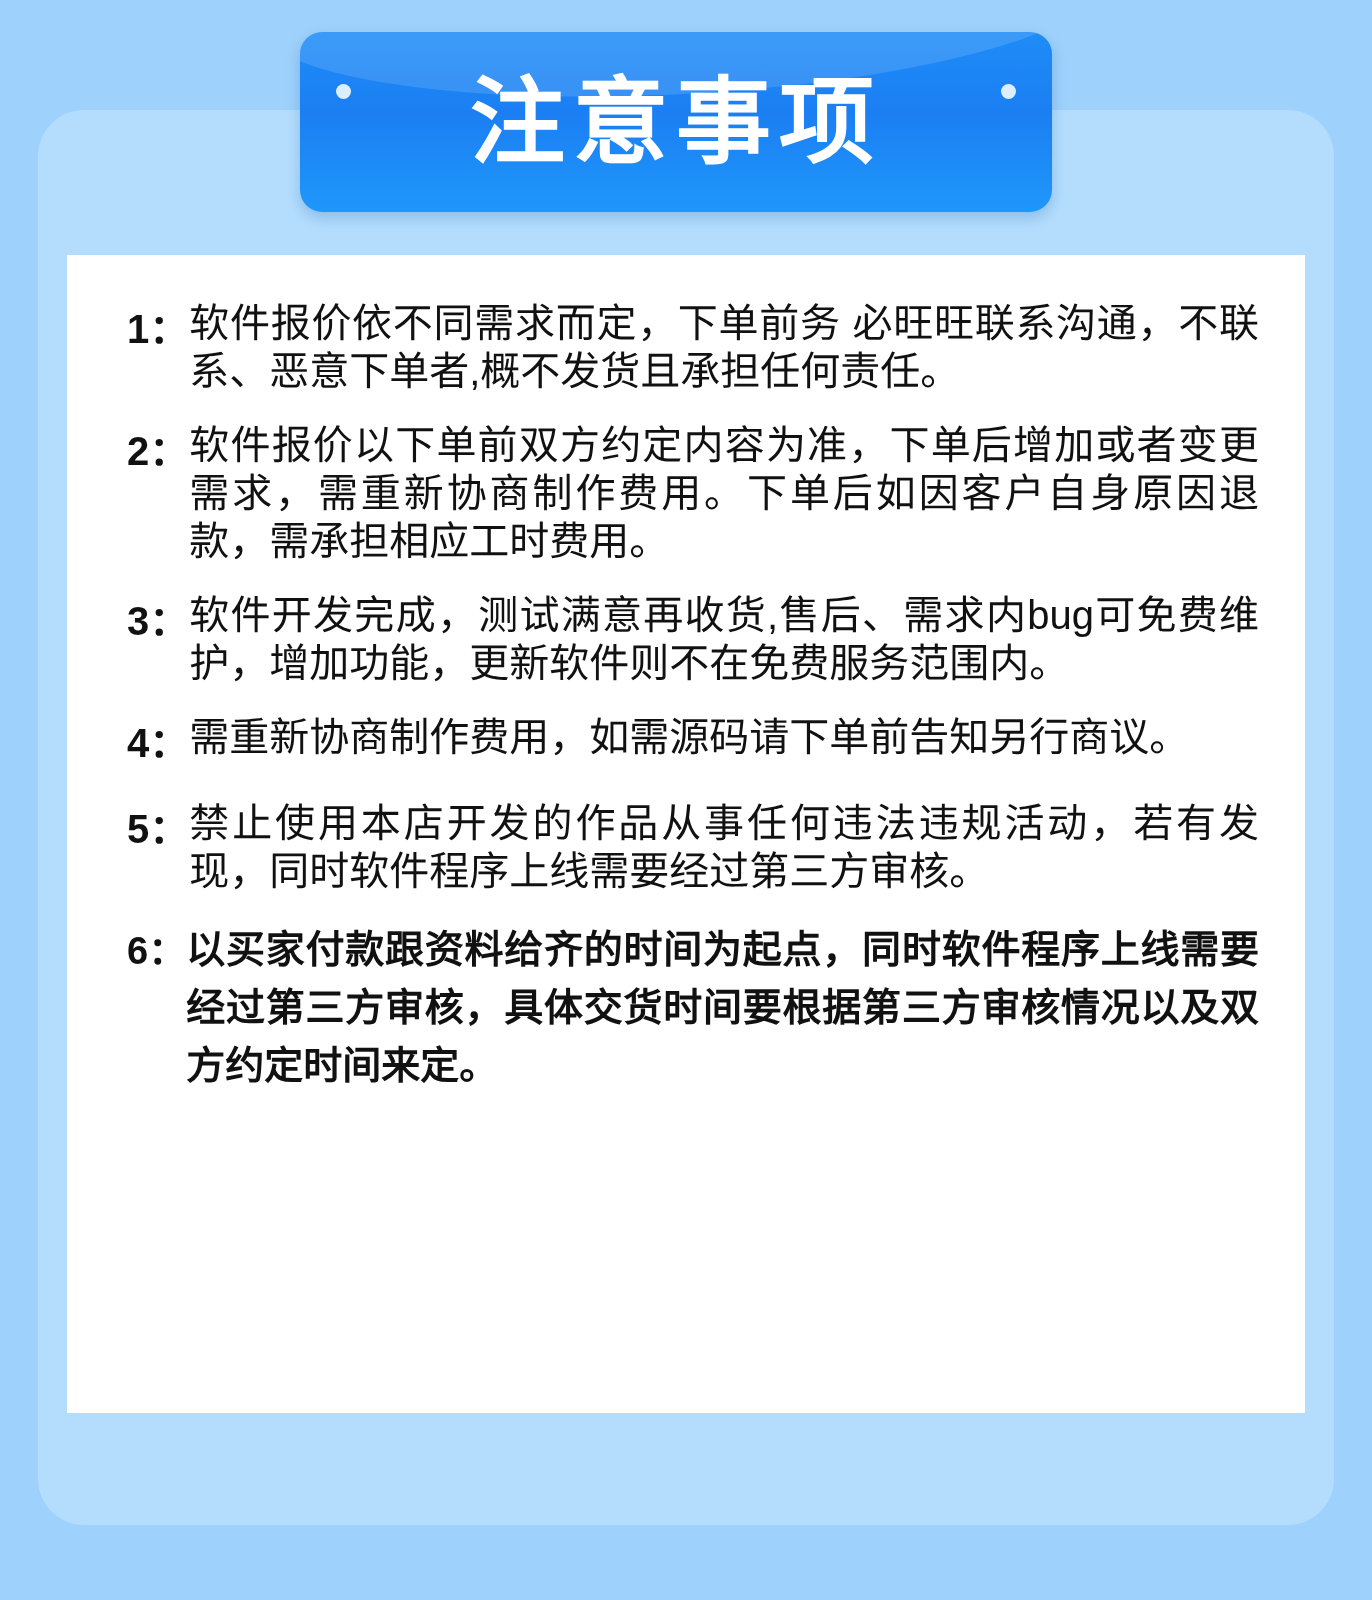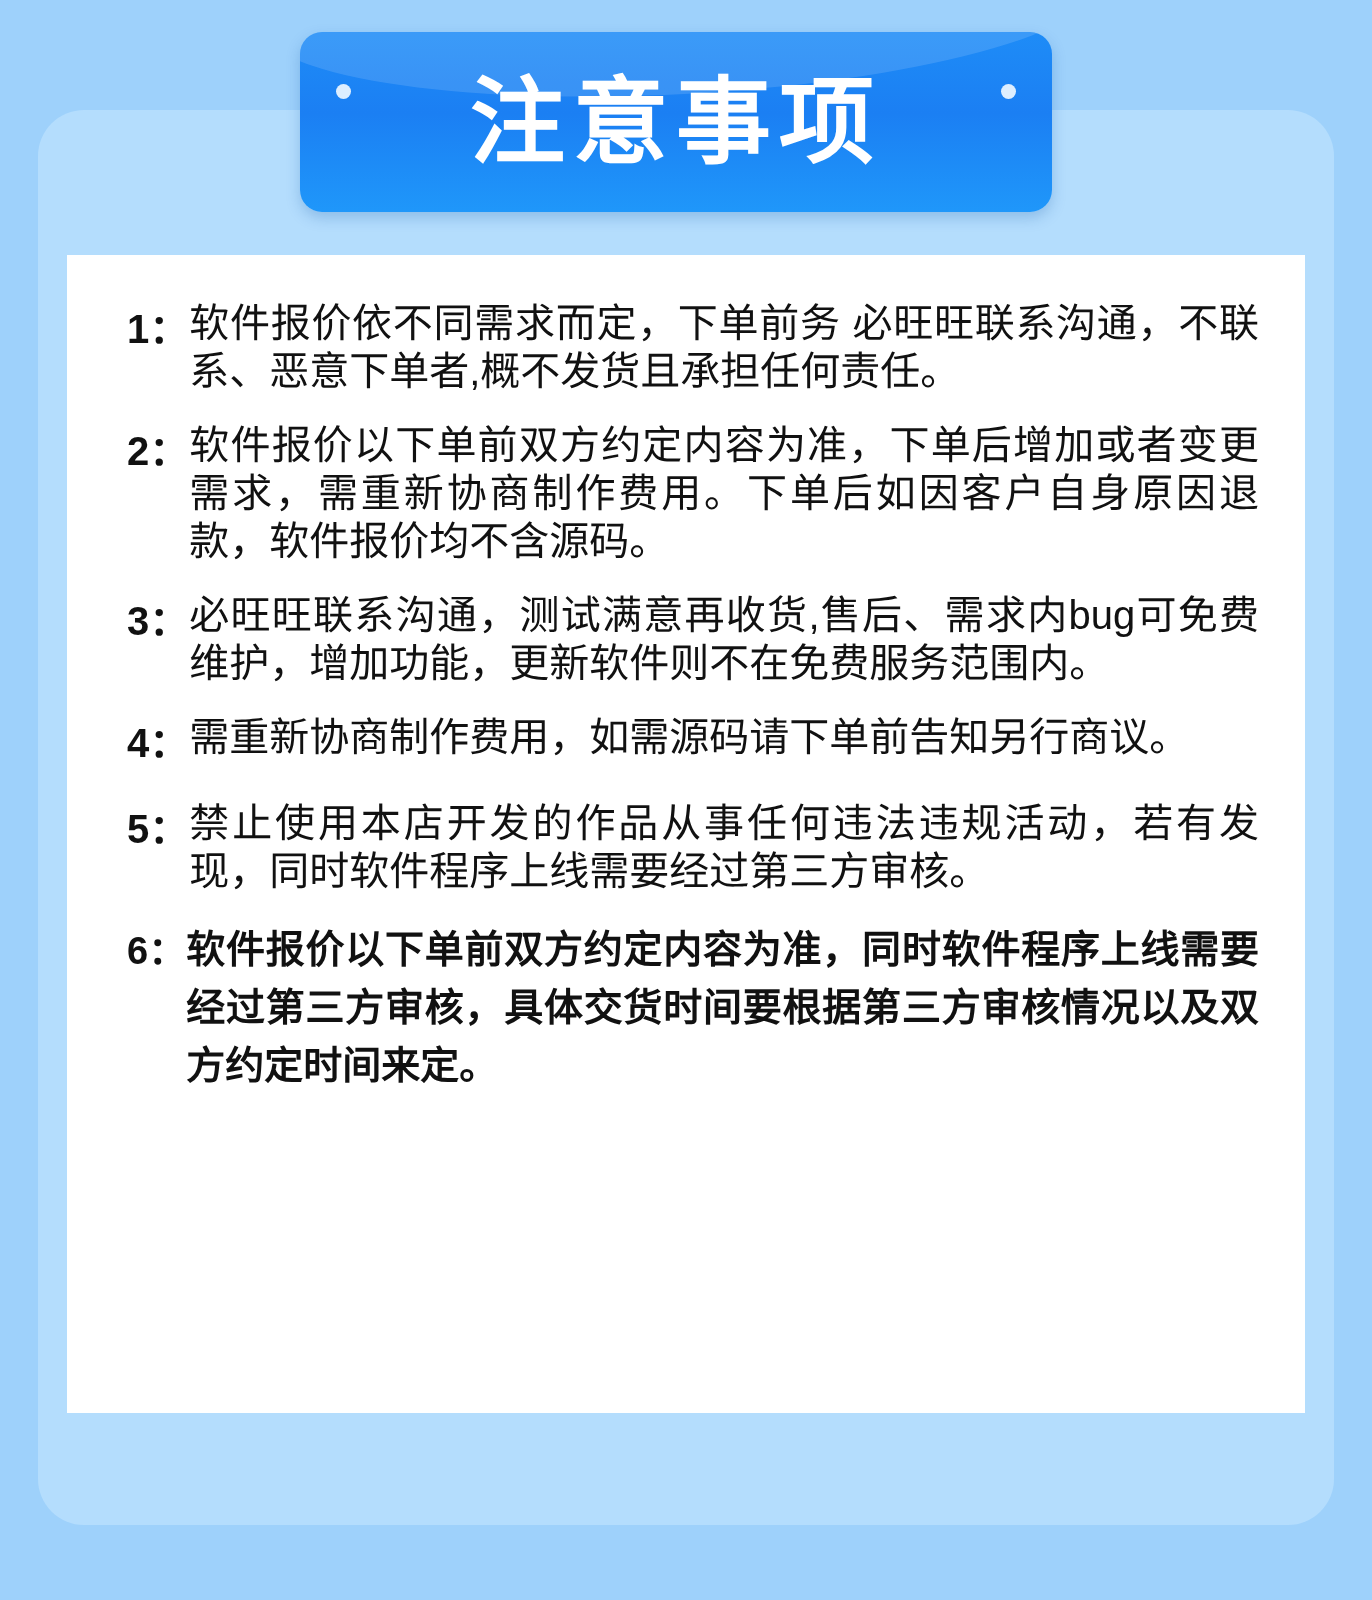--- a/index.html
+++ b/index.html
@@ -142,37 +142,37 @@
 
   <div class="card">
 
     <div class="item">
       <span class="item-num">1：</span>
       <span class="item-body normal">软件报价依不同需求而定，下单前务 必旺旺联系沟通，不联系、恶意下单者,概不发货且承担任何责任。</span>
     </div>
 
     <div class="item">
       <span class="item-num">2：</span>
-      <span class="item-body normal">软件报价以下单前双方约定内容为准，下单后增加或者变更需求，需重新协商制作费用。下单后如因客户自身原因退款，软件报价均不含源码。</span>
+      <span class="item-body normal">软件报价以下单前双方约定内容为准，下单后增加或者变更需求，需重新协商制作费用。下单后如因客户自身原因退款，需承担相应工时费用。</span>
     </div>
 
     <div class="item">
       <span class="item-num">3：</span>
-      <span class="item-body normal">必旺旺联系沟通，测试满意再收货,售后、需求内bug可免费维护，增加功能，更新软件则不在免费服务范围内。</span>
+      <span class="item-body normal">软件开发完成，测试满意再收货,售后、需求内bug可免费维护，增加功能，更新软件则不在免费服务范围内。</span>
     </div>
 
     <div class="item">
       <span class="item-num">4：</span>
       <span class="item-body normal">需重新协商制作费用，如需源码请下单前告知另行商议。</span>
     </div>
 
     <div class="item">
       <span class="item-num">5：</span>
       <span class="item-body normal">禁止使用本店开发的作品从事任何违法违规活动，若有发现，同时软件程序上线需要经过第三方审核。</span>
     </div>
 
     <div class="item last">
       <span class="item-num">6：</span>
-      <span class="item-body bold">软件报价以下单前双方约定内容为准，同时软件程序上线需要经过第三方审核，具体交货时间要根据第三方审核情况以及双方约定时间来定。</span>
+      <span class="item-body bold">以买家付款跟资料给齐的时间为起点，同时软件程序上线需要经过第三方审核，具体交货时间要根据第三方审核情况以及双方约定时间来定。</span>
     </div>
 
   </div>
 </div>
 
 </body></html>

